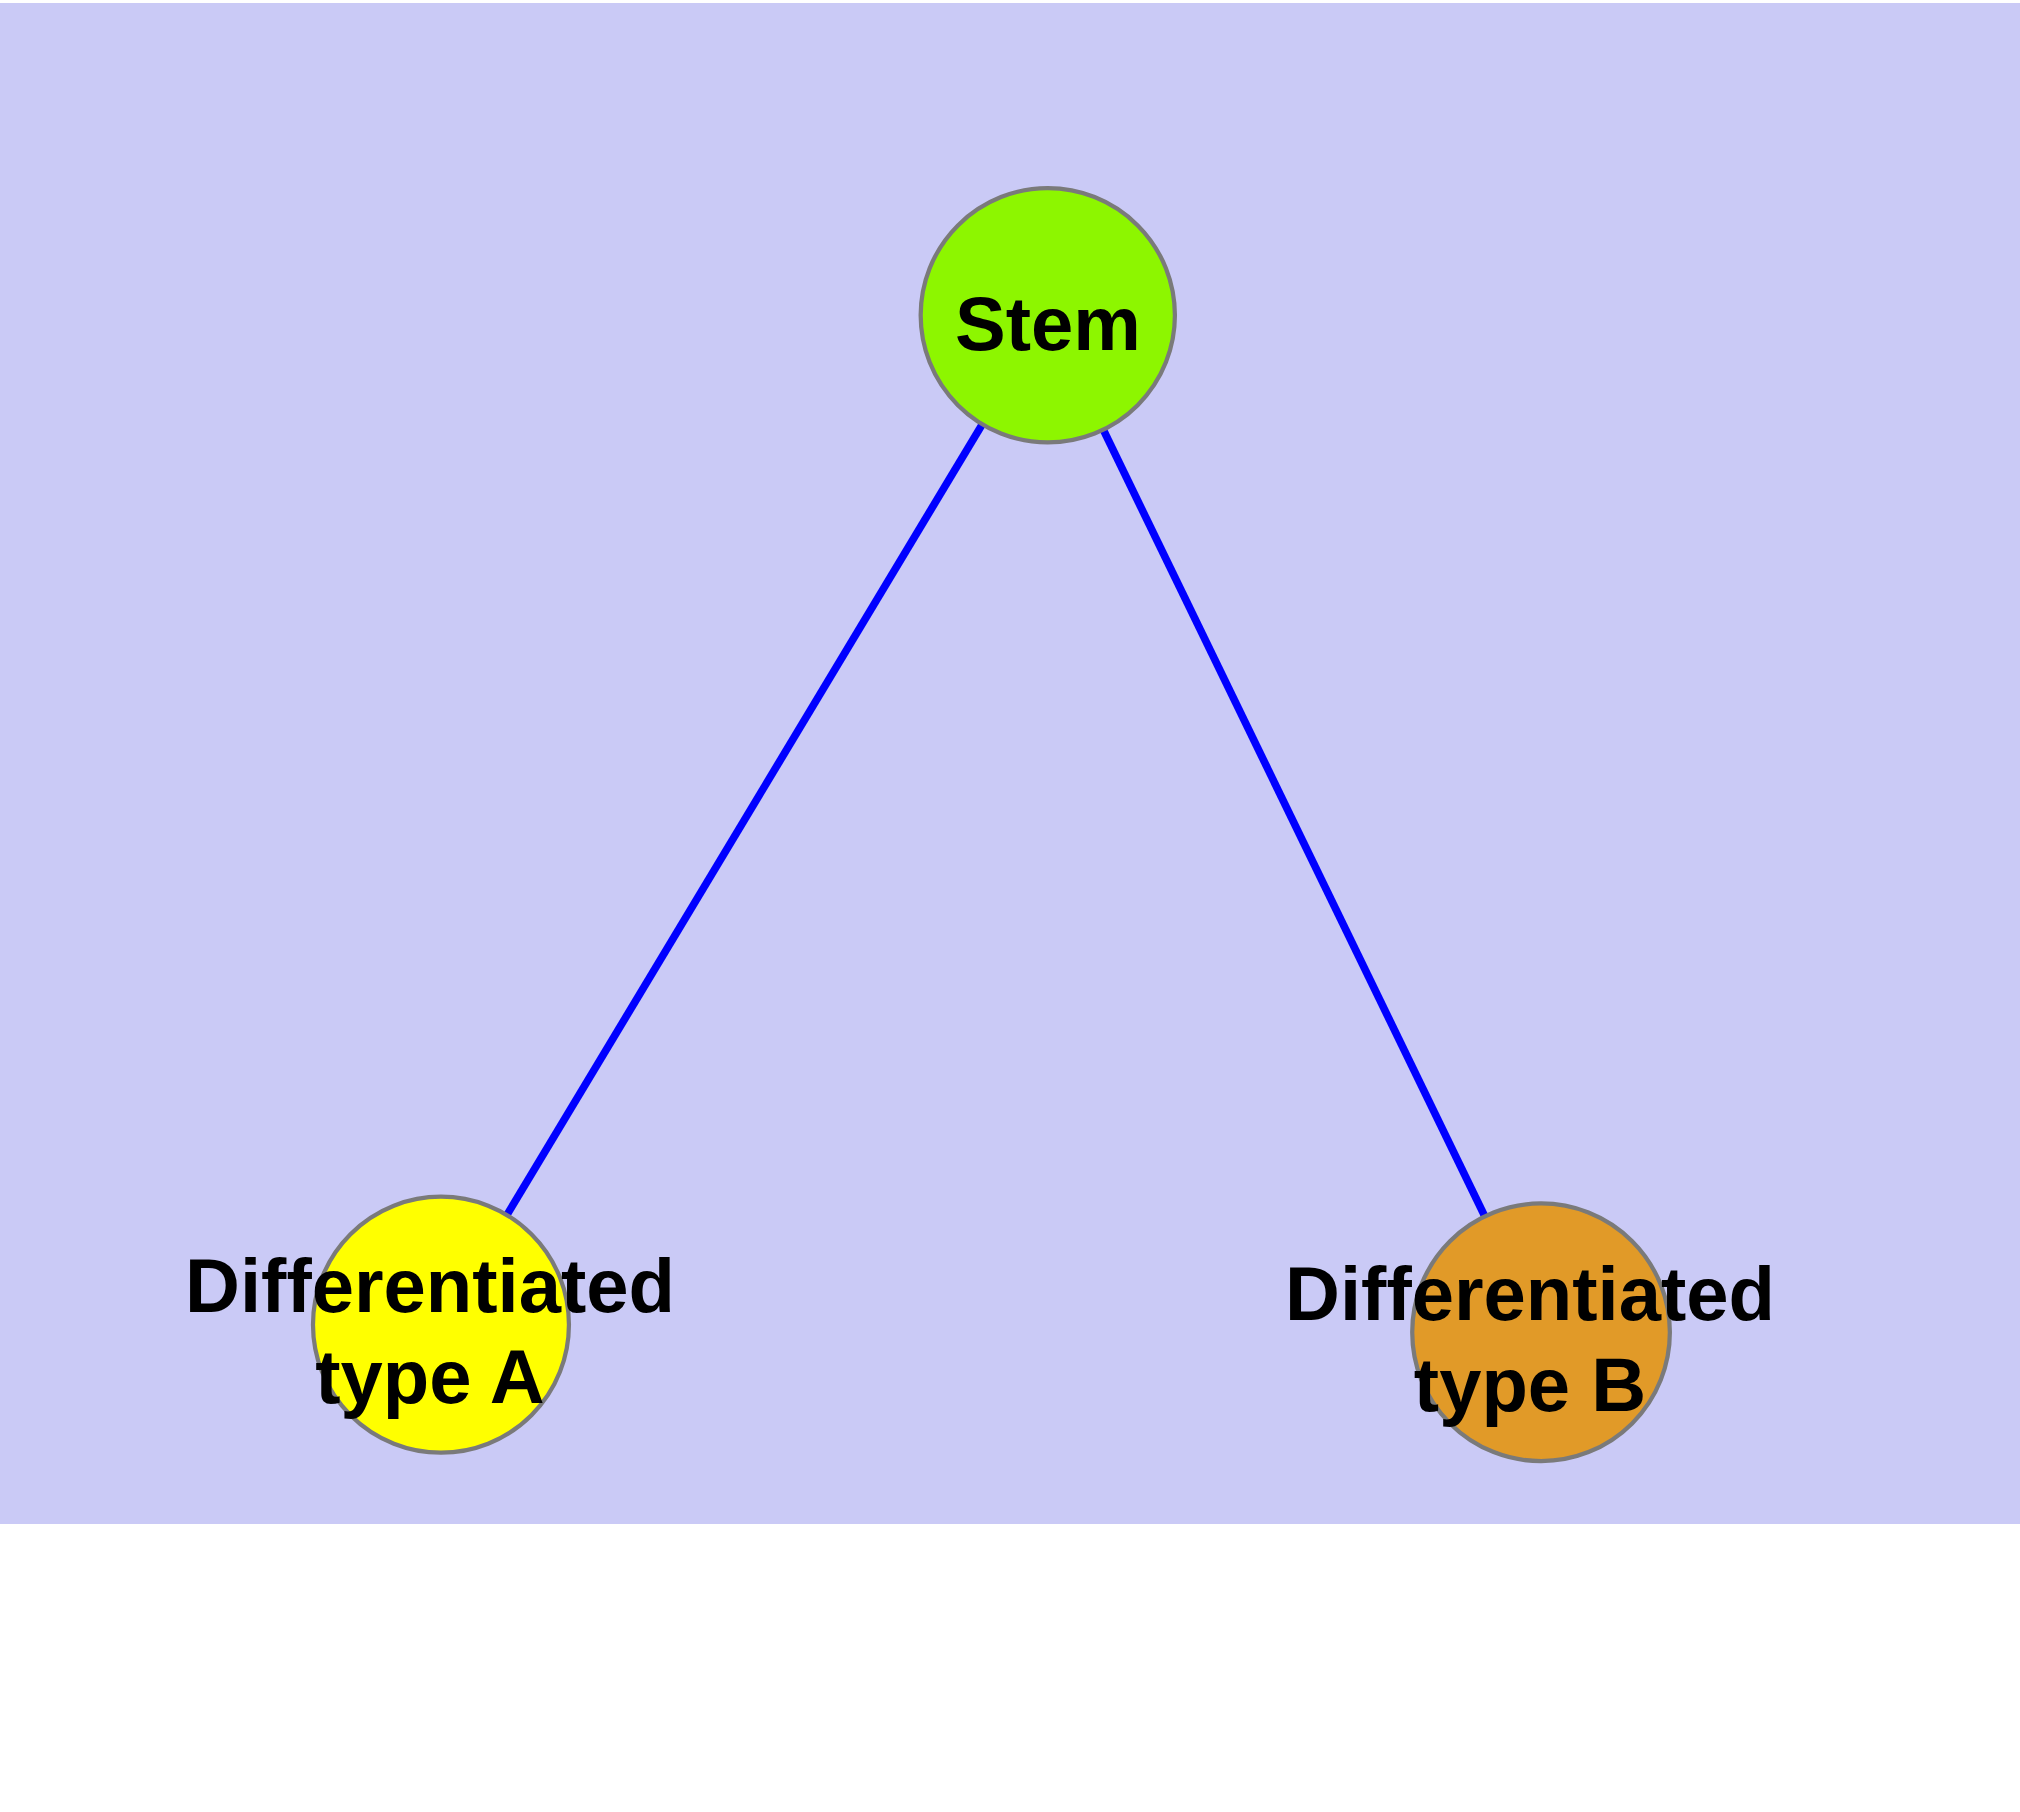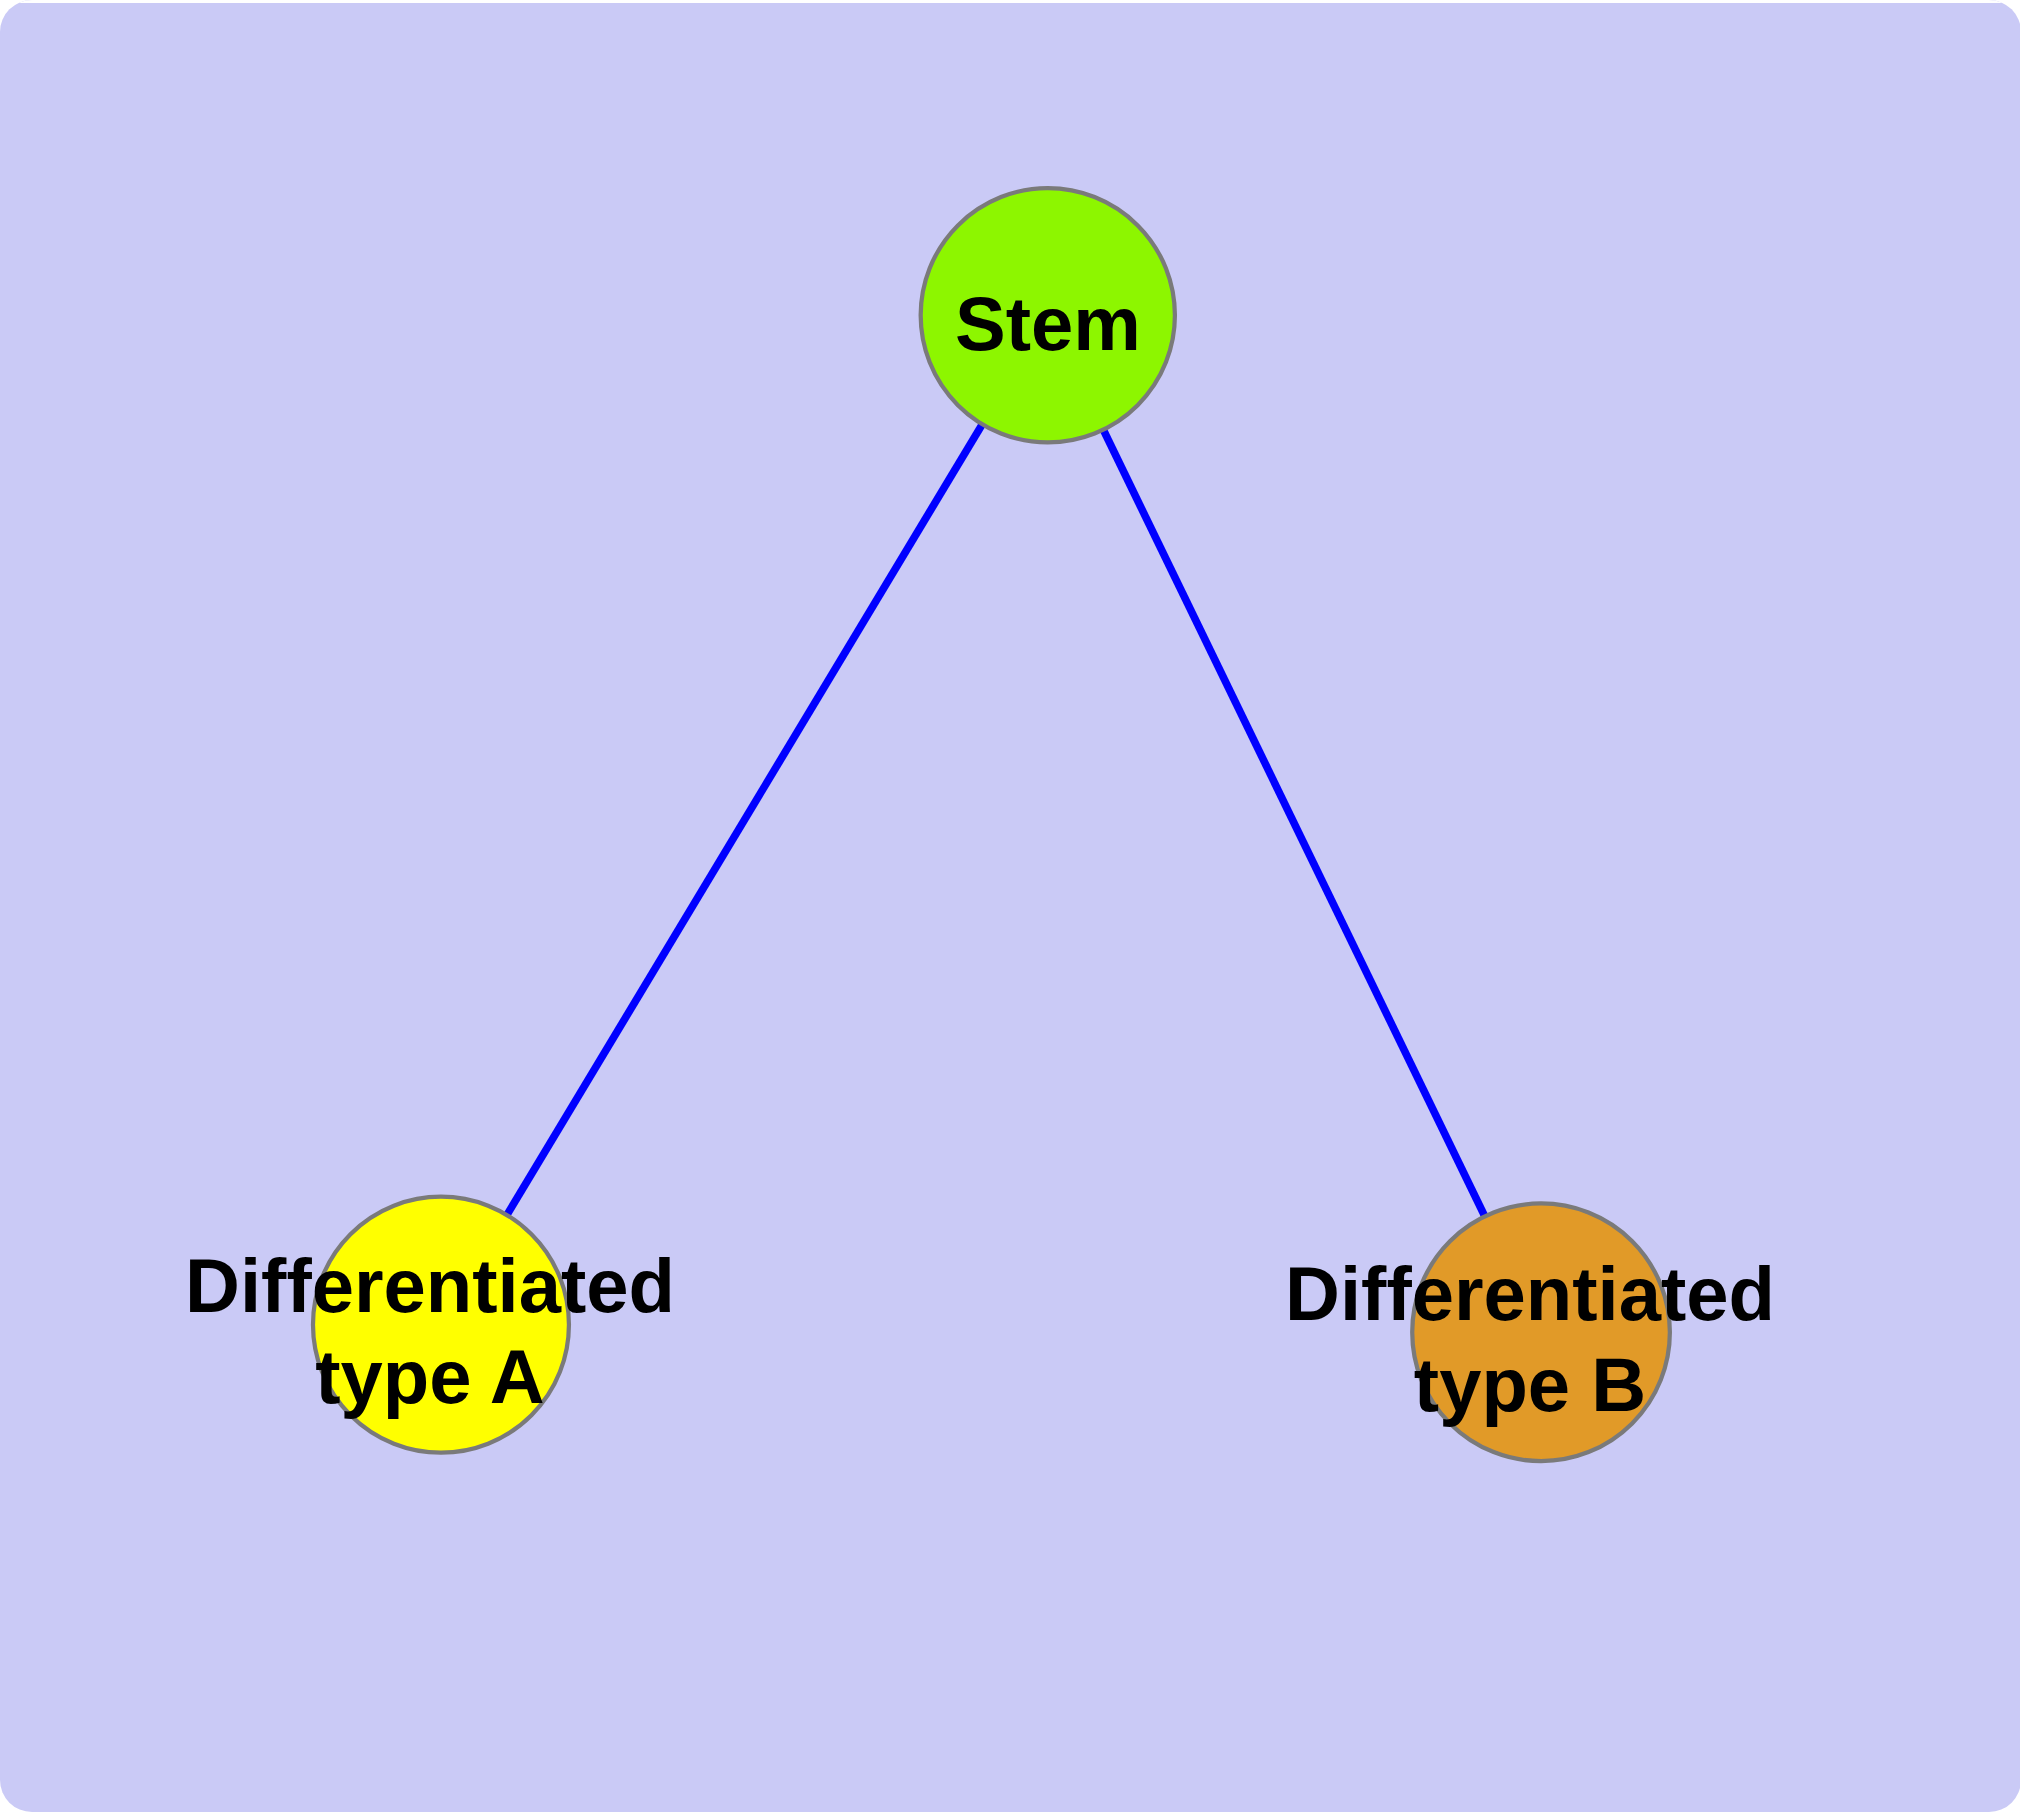--- a/index.html
+++ b/index.html
@@ -3,23 +3,22 @@
 <meta charset="utf-8">
 <style>
   html, body {
     margin: 0;
     padding: 0;
     background: #ffffff;
   }
   .stage {
     position: relative;
     width: 2021px;
-    height: 1812px;
+    height: 1524px;
     overflow: hidden;
-    border-radius: 32px;
   }
   .top-strip {
     position: absolute;
     top: 0; left: 0; right: 0;
     z-index: 3;
   }
   #graph-svg {
     position: absolute;
     top: 0; left: 0;
     z-index: 1;

